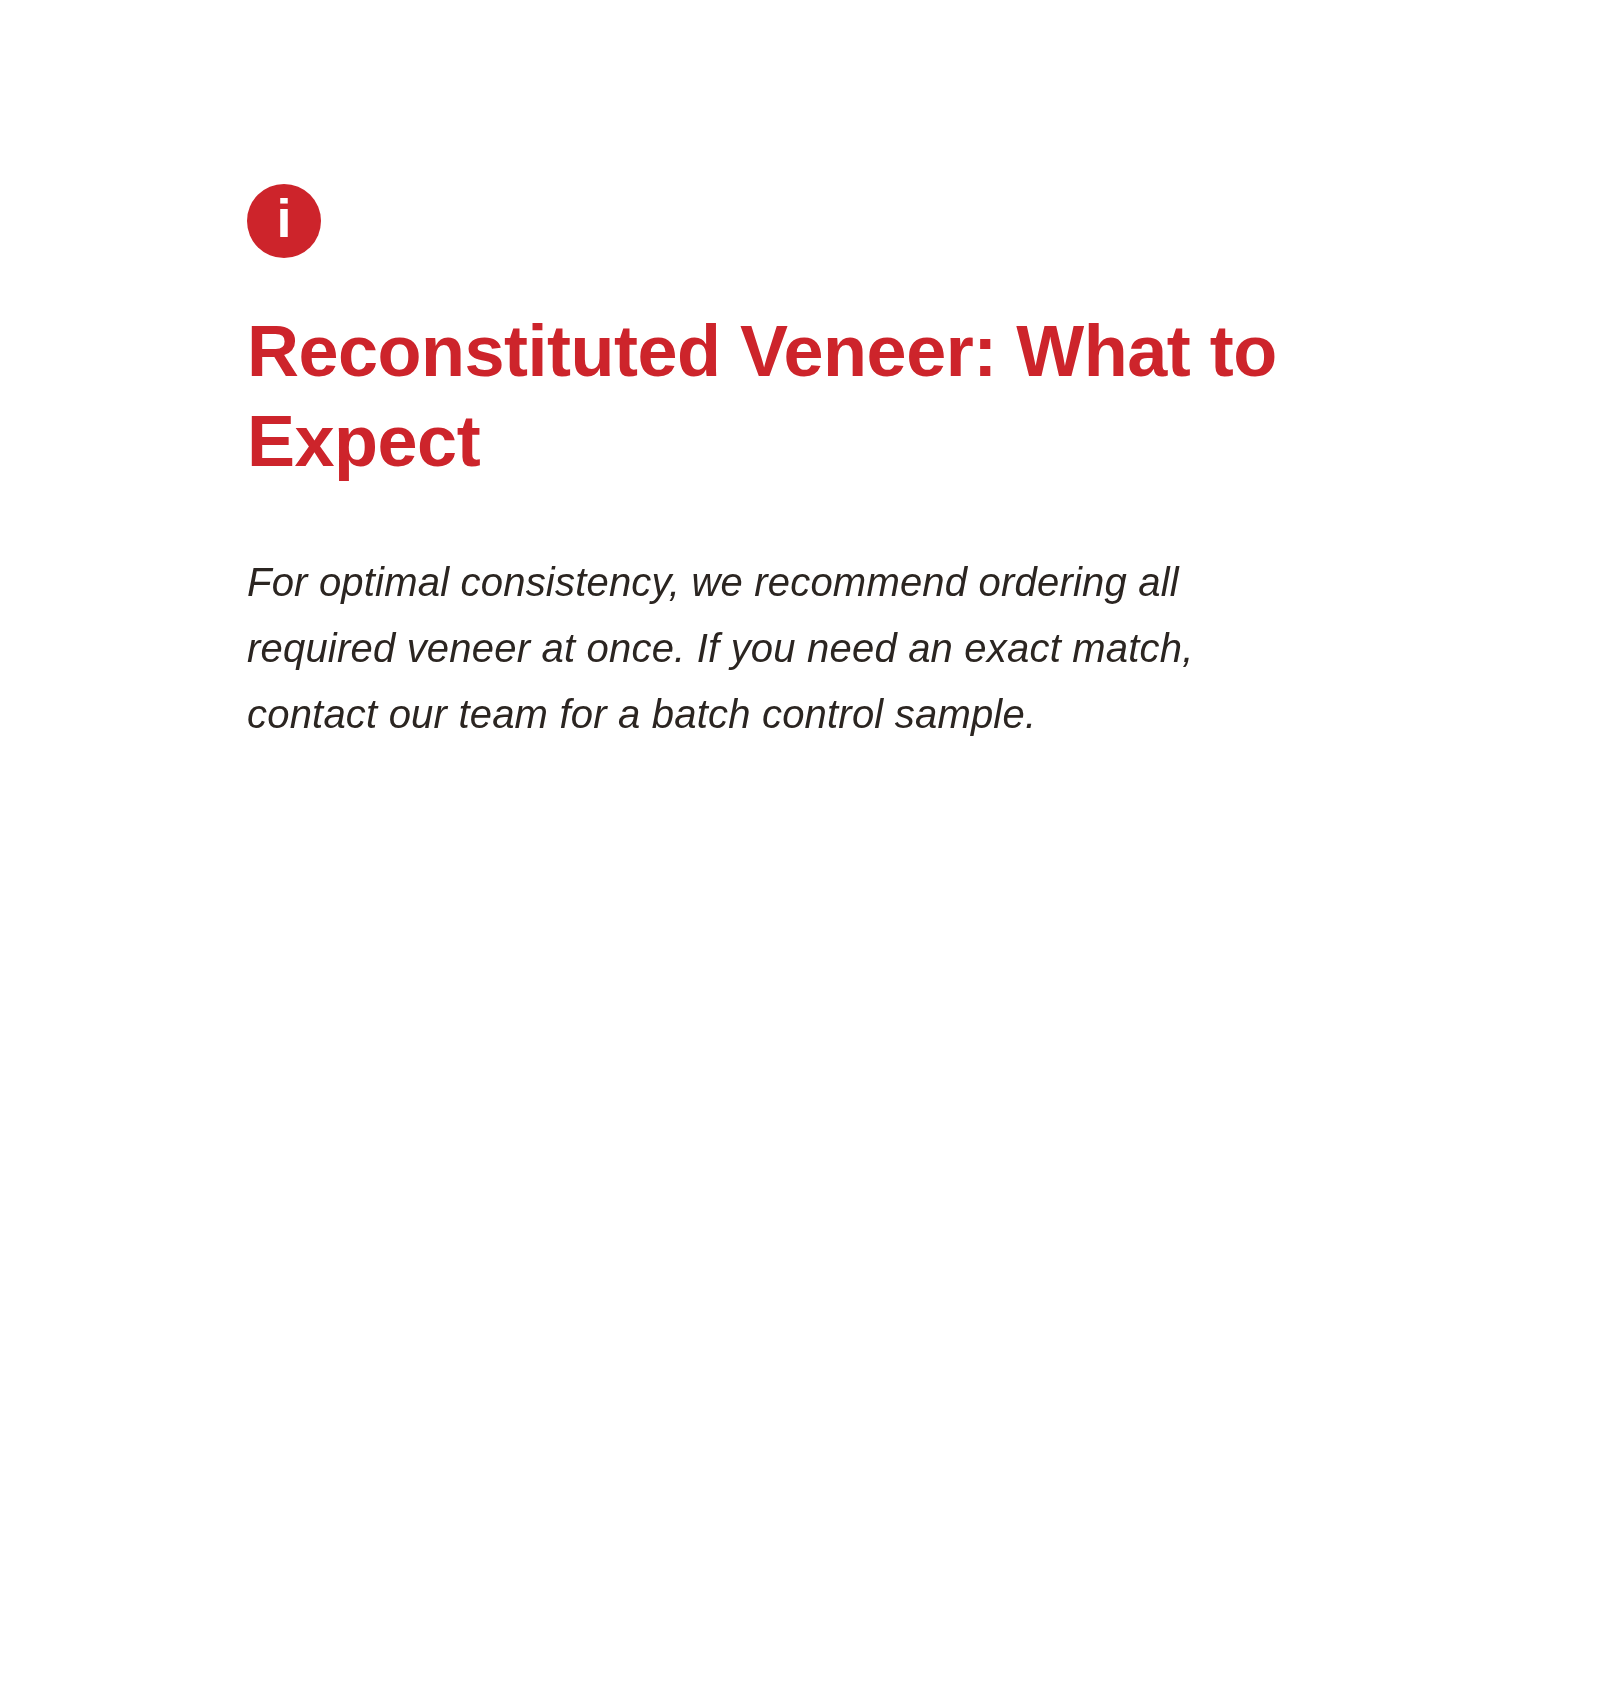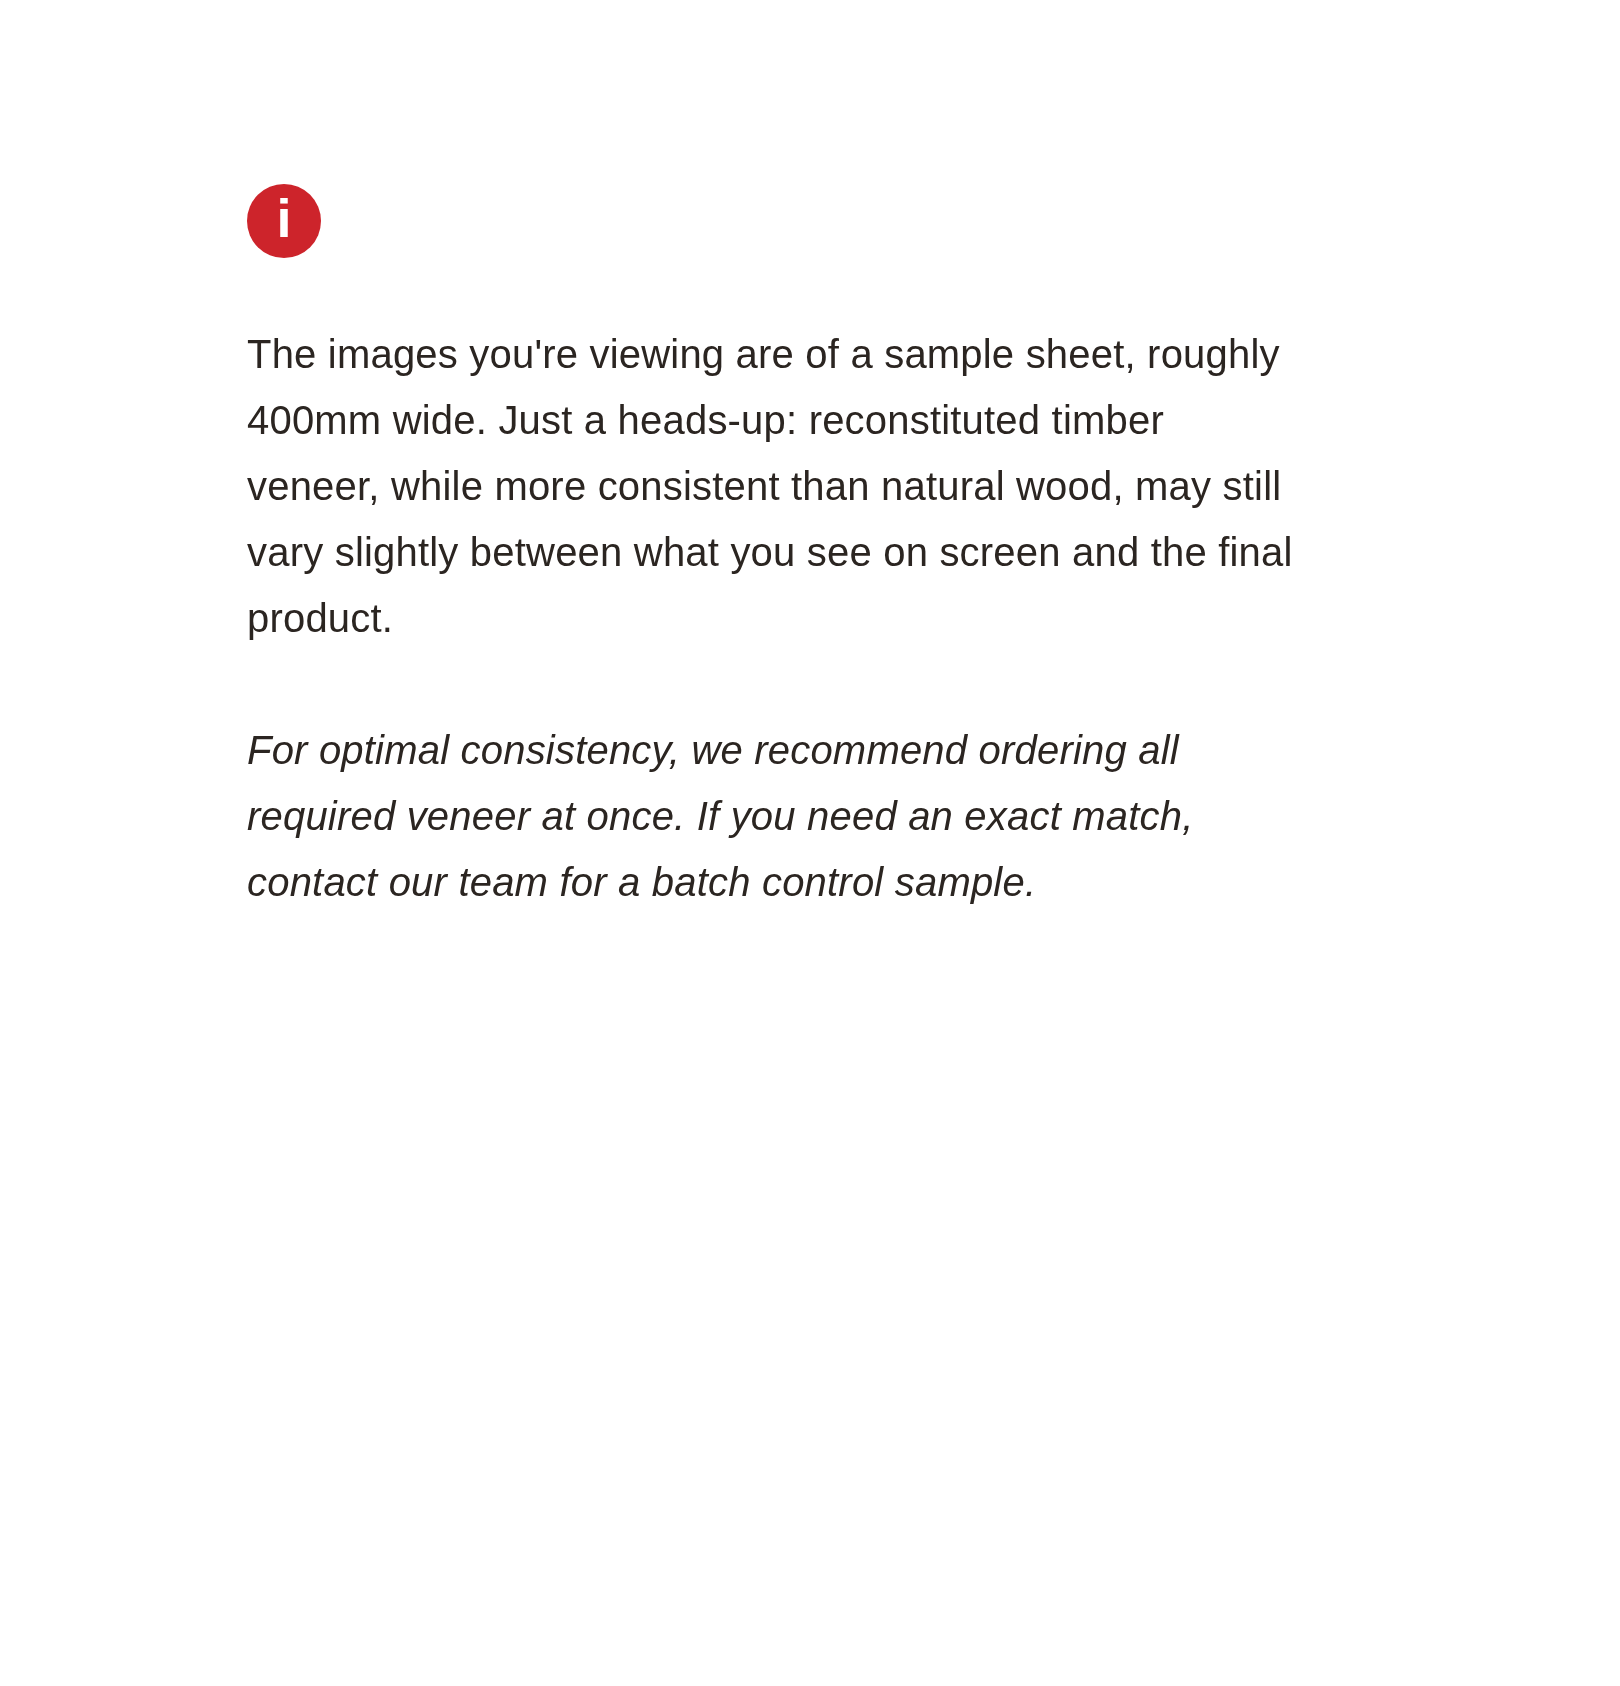--- a/index.html
+++ b/index.html
@@ -64,19 +64,19 @@
 </style>
 </head>
 <body>
 
 <div class="info-section">
 
   <div class="info-icon">
     <span>i</span>
   </div>
 
+  <h1 class="section-heading">Reconstituted Veneer: What to Expect</h1>
 
   <div class="section-body">
-    <p>The images you're viewing are of a sample sheet, roughly 400mm wide. Just a heads-up: reconstituted timber veneer, while more consistent than natural wood, may still vary slightly between what you see on screen and the final product.</p>
     <p>For optimal consistency, we recommend ordering all required veneer at once. If you need an exact match, contact our team for a batch control sample.</p>
   </div>
 
 </div>
 
 </body></html>

